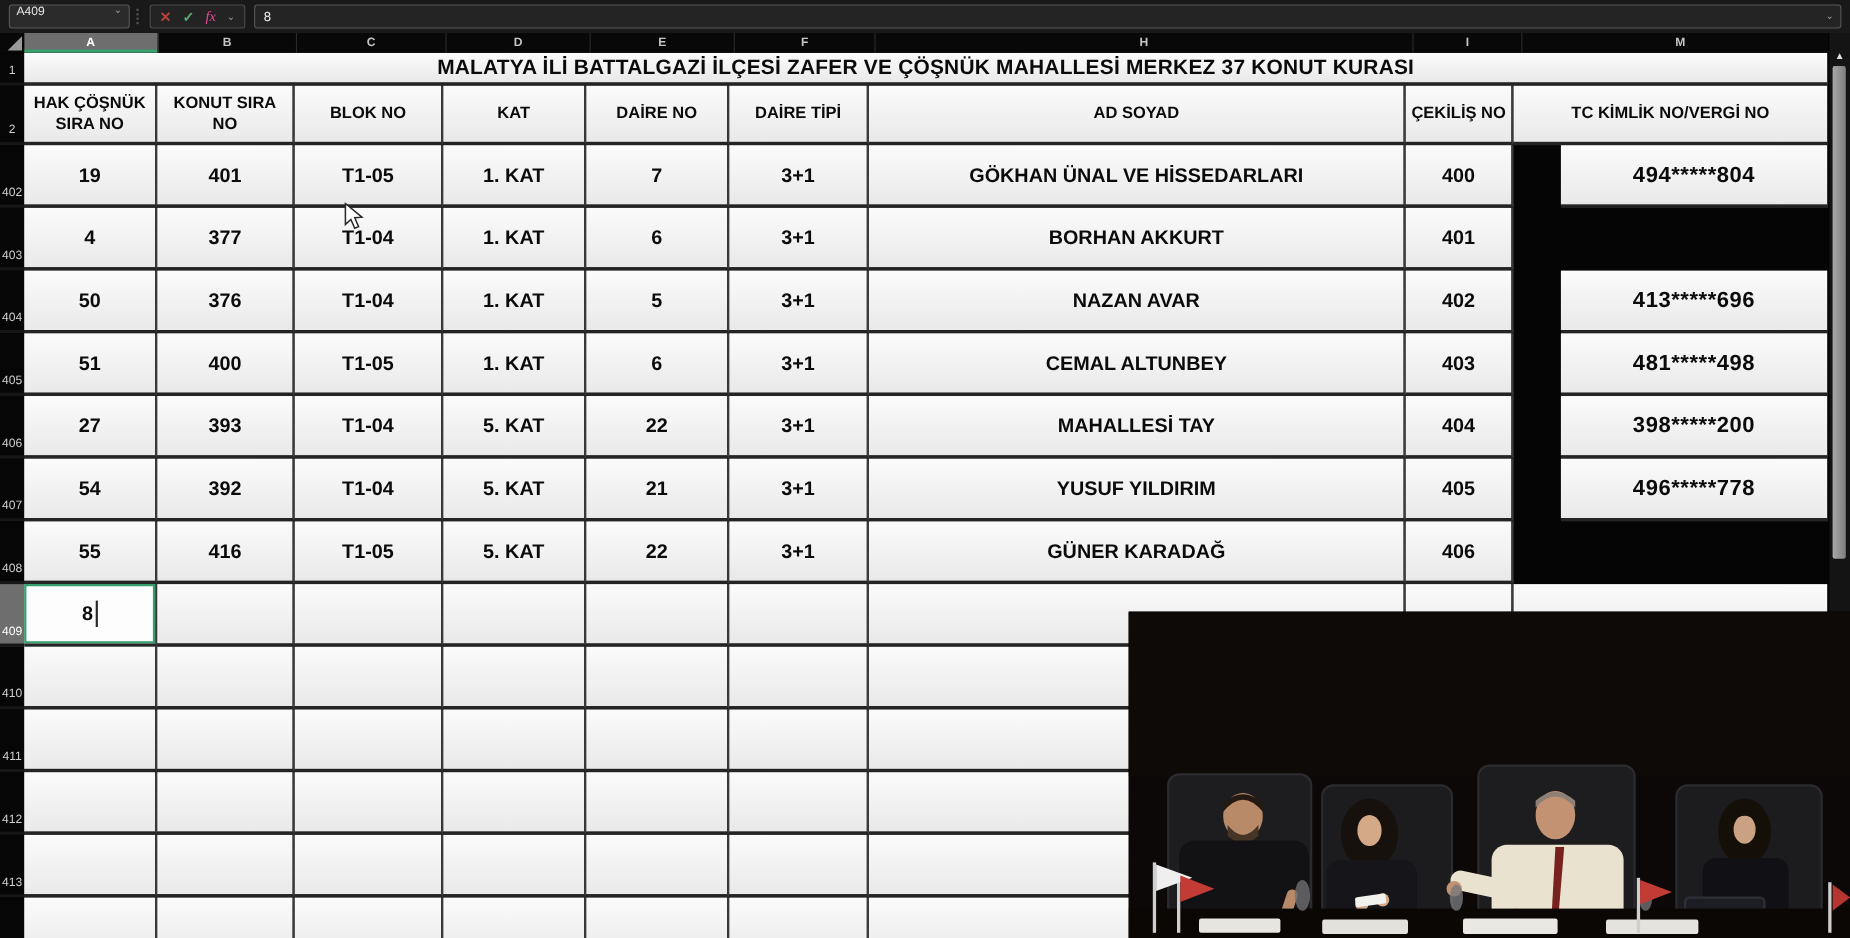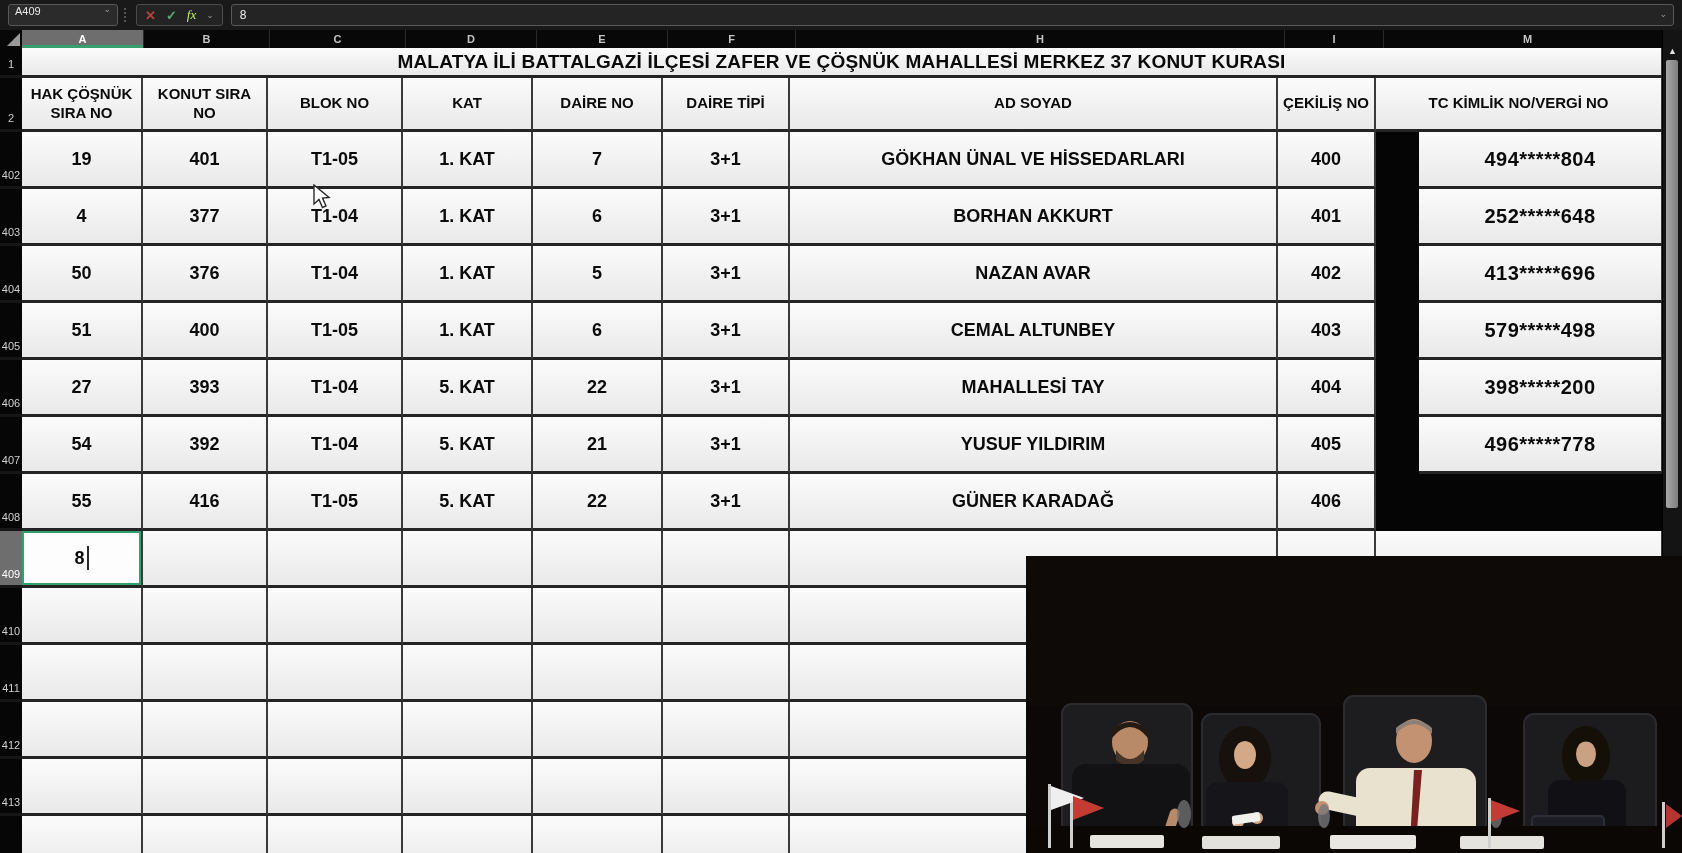--- a/index.html
+++ b/index.html
@@ -11,21 +11,21 @@
           display:flex;align-items:center;border-bottom:1px solid #000;}
   .namebox{margin-left:8px;width:96px;height:20px;background:#2b2b2b;border:1px solid #585858;
            border-radius:3px;display:flex;color:#e8e8e8;font-size:11px;
            padding:0 6px;justify-content:space-between;}
   .chev{color:#9a9a9a;font-size:9px;line-height:1;}
   .sepdots{width:4px;height:14px;margin:0 6px;border-left:2px dotted #555;}
   .fxgroup{height:20px;background:#232323;border:1px solid #4c4c4c;border-radius:3px;
            display:flex;align-items:center;gap:10px;padding:0 8px;}
   .icon-x{color:#b5443c;font-size:13px;font-weight:bold;}
   .icon-ok{color:#58a875;font-size:13px;font-weight:bold;}
-  .icon-fx{color:#bef264;font-size:13px;font-style:italic;font-family:"Liberation Serif",serif;}
+  .icon-fx{color:#ec4899;font-size:13px;font-style:italic;font-family:"Liberation Serif",serif;}
   .formulabox{flex:1;height:20px;margin:0 8px;background:#242424;border:1px solid #585858;
               border-radius:3px;color:#f0f0f0;font-size:12px;display:flex;align-items:center;
               padding:0 8px;position:relative;}
   .formulabox .chev{position:absolute;right:6px;top:5px;}
 
   
   .colrow{position:absolute;left:0;top:30px;width:1682px;height:18px;background:#080808;
           display:flex;border-bottom:1px solid #000;}
   .corner{width:22px;height:18px;position:relative;background:#080808;}
   .corner-tri{position:absolute;right:2px;bottom:2px;width:0;height:0;
@@ -145,21 +145,20 @@
         <div class="rowhdr">403</div>
         <div class="cells">
           <div class="cell">4</div>
           <div class="cell">377</div>
           <div class="cell">T1-04</div>
           <div class="cell">1. KAT</div>
           <div class="cell">6</div>
           <div class="cell">3+1</div>
           <div class="cell">BORHAN AKKURT</div>
           <div class="cell">401</div>
-          <div class="cell tc">252*****648</div>
         </div>
       </div>
       <div class="row r-data">
         <div class="rowhdr">404</div>
         <div class="cells">
           <div class="cell">50</div>
           <div class="cell">376</div>
           <div class="cell">T1-04</div>
           <div class="cell">1. KAT</div>
           <div class="cell">5</div>
@@ -173,21 +172,21 @@
         <div class="rowhdr">405</div>
         <div class="cells">
           <div class="cell">51</div>
           <div class="cell">400</div>
           <div class="cell">T1-05</div>
           <div class="cell">1. KAT</div>
           <div class="cell">6</div>
           <div class="cell">3+1</div>
           <div class="cell">CEMAL ALTUNBEY</div>
           <div class="cell">403</div>
-          <div class="cell tc">579*****498</div>
+          <div class="cell tc">481*****498</div>
         </div>
       </div>
       <div class="row r-data">
         <div class="rowhdr">406</div>
         <div class="cells">
           <div class="cell">27</div>
           <div class="cell">393</div>
           <div class="cell">T1-04</div>
           <div class="cell">5. KAT</div>
           <div class="cell">22</div>

